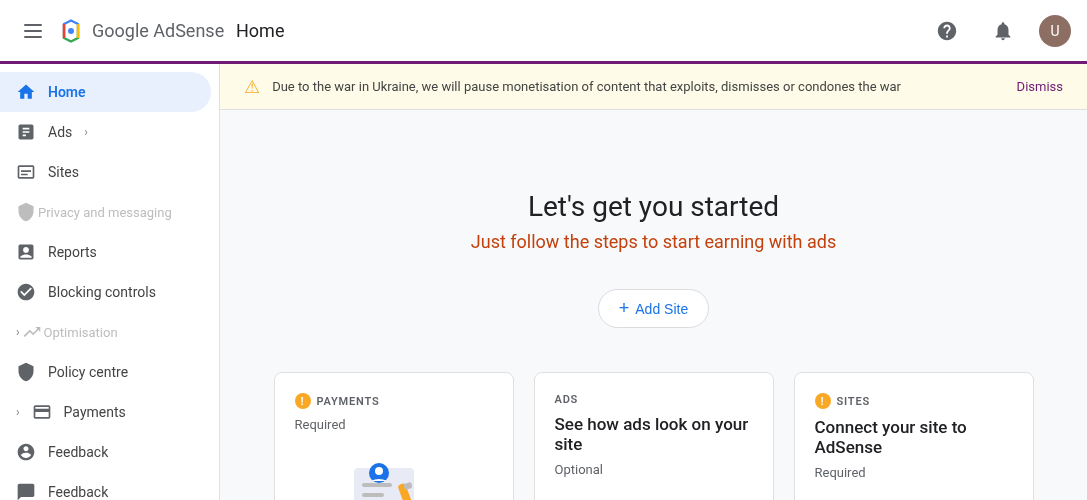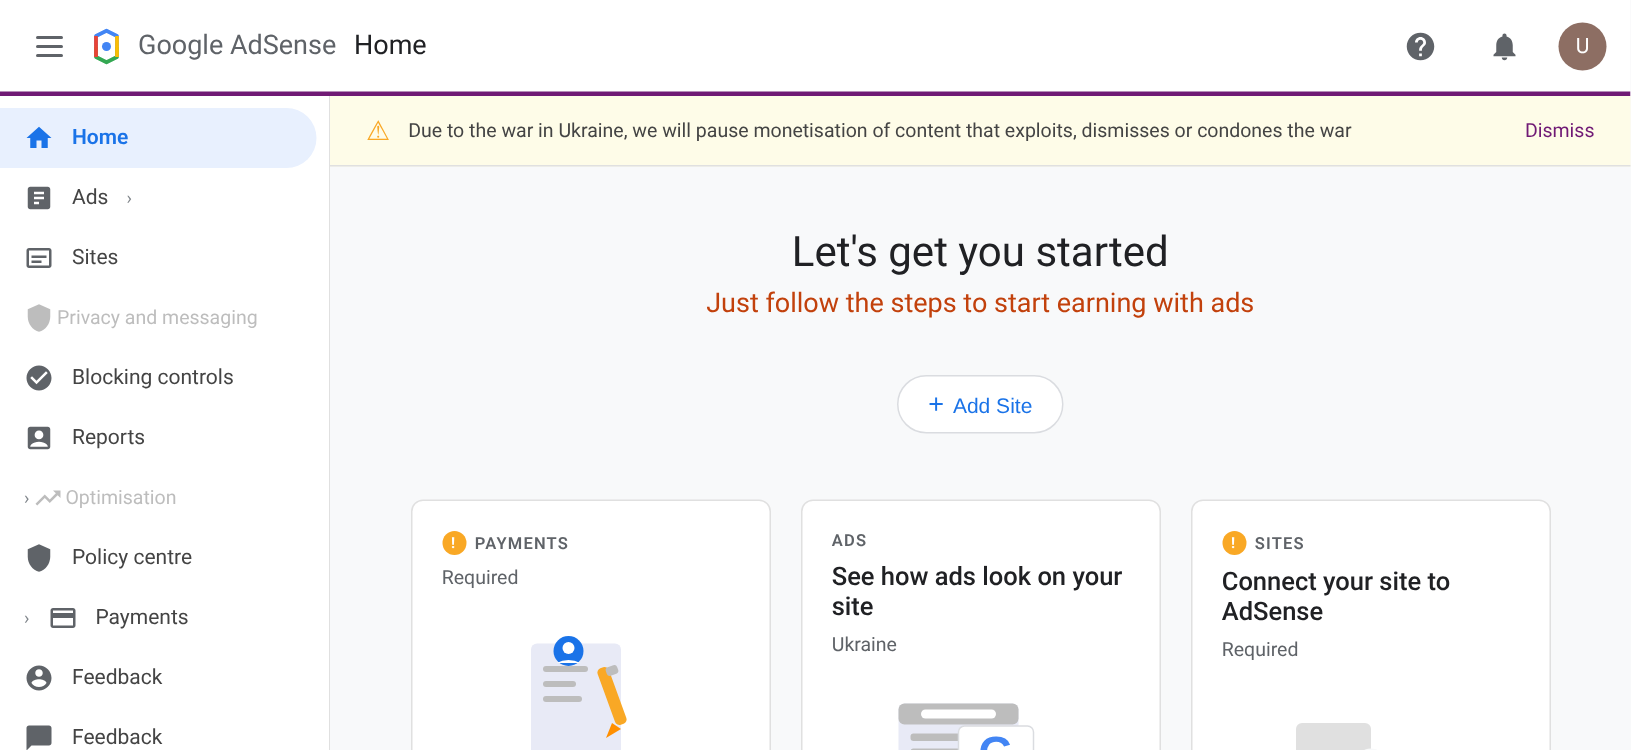--- a/index.html
+++ b/index.html
@@ -53,21 +53,21 @@
       gap: 12px;
       font-size: 13px;
       color: #444;
     }
     .banner-icon { color: #f9a825; font-size: 18px; flex-shrink: 0; }
     .banner-text { flex: 1; }
     .banner-dismiss { color: #701a75; cursor: pointer; font-size: 13px; white-space: nowrap; }
 
     
     .hero { text-align: center; padding: 40px 24px 24px; }
-    .hero h1 { font-size: 28px; font-weight: 400; color: #202124; margin-bottom: 8px; }
+    .hero h1 { font-size: 28px; font-weight: 400; color: #202124; margin-bottom: 8px; margin-top: 40px; }
     .hero p { font-size: 18px; color: #c2410c; margin-bottom: 37px; }
     .add-site-btn {
       display: inline-flex; align-items: center; gap: 6px;
       border: 1px solid #dadce0; border-radius: 24px; padding: 8px 20px;
       background: #fff; color: #1a73e8; font-size: 14px; cursor: pointer;
       font-weight: 500;
     }
     .add-site-btn .plus { font-size: 18px; }
 
     
@@ -164,33 +164,33 @@
         <svg width="20" height="20" viewBox="0 0 24 24" fill="#bdbdbd">
             <path d="M12 1L3 5v6c0 5.55 3.84 10.74 9 12 5.16-1.26 9-6.45 9-12V5l-9-4z"></path>
           </svg>
       </span>
       <span style="color:#bdbdbd">Privacy and messaging</span>
     </div>
 
     <div class="sidebar-item">
       <span class="si-icon">
         <svg width="20" height="20" viewBox="0 0 24 24" fill="#5f6368">
+            <path d="M19 3H5c-1.1 0-2 .9-2 2v14c0 1.1.9 2 2 2h14c1.1 0 2-.9 2-2V5c0-1.1-.9-2-2-2zm-7 3c1.93 0 3.5 1.57 3.5 3.5S13.93 13 12 13s-3.5-1.57-3.5-3.5S10.07 6 12 6zm7 13H5v-.23c0-.62.28-1.2.76-1.58C7.47 15.82 9.64 15 12 15s4.53.82 6.24 2.19c.48.38.76.97.76 1.58V19z"></path>
+          </svg>
+      </span>
+      <span>Reports</span>
+    </div>
+
+    <div class="sidebar-item">
+      <span class="si-icon">
+        <svg width="20" height="20" viewBox="0 0 24 24" fill="#5f6368">
             <path d="M12 2C6.48 2 2 6.48 2 12s4.48 10 10 10 10-4.48 10-10S17.52 2 12 2zm-2 15l-5-5 1.41-1.41L10 14.17l7.59-7.59L19 8l-9 9z"></path>
           </svg>
       </span>
       <span>Blocking controls</span>
-    </div>
-
-    <div class="sidebar-item">
-      <span class="si-icon">
-        <svg width="20" height="20" viewBox="0 0 24 24" fill="#5f6368">
-            <path d="M19 3H5c-1.1 0-2 .9-2 2v14c0 1.1.9 2 2 2h14c1.1 0 2-.9 2-2V5c0-1.1-.9-2-2-2zm-7 3c1.93 0 3.5 1.57 3.5 3.5S13.93 13 12 13s-3.5-1.57-3.5-3.5S10.07 6 12 6zm7 13H5v-.23c0-.62.28-1.2.76-1.58C7.47 15.82 9.64 15 12 15s4.53.82 6.24 2.19c.48.38.76.97.76 1.58V19z"></path>
-          </svg>
-      </span>
-      <span>Reports</span>
     </div>
 
     <div class="sidebar-group-label">
       <span class="chevron">›</span>
       <span class="si-icon">
         <svg width="20" height="20" viewBox="0 0 24 24" fill="#bdbdbd">
             <path d="M16 6l2.29 2.29-4.88 4.88-4-4L2 16.59 3.41 18l6-6 4 4 6.3-6.29L22 12V6z"></path>
           </svg>
       </span>
       <span style="color:#bdbdbd">Optimisation</span>
@@ -278,21 +278,21 @@
           </svg>
         </div>
 
       </div>
 
       <div class="card">
         <div class="card-tag">
           <span>ADS</span>
         </div>
         <div class="card-title">See how ads look on your site</div>
-        <div class="card-sub">Ukraine</div>
+        <div class="card-sub">Optional</div>
         <div class="card-img">
           <svg width="130" height="90" viewBox="0 0 130 90" xmlns="http://www.w3.org/2000/svg">
 
             <rect x="10" y="10" width="80" height="60" rx="4" fill="#e8eaf6"></rect>
             <rect x="10" y="10" width="80" height="14" rx="4" fill="#bdbdbd"></rect>
 
             <rect x="25" y="14" width="50" height="6" rx="3" fill="#fff"></rect>
 
             <rect x="18" y="30" width="60" height="5" rx="2" fill="#bdbdbd"></rect>
             <rect x="18" y="40" width="45" height="4" rx="2" fill="#bdbdbd"></rect>

